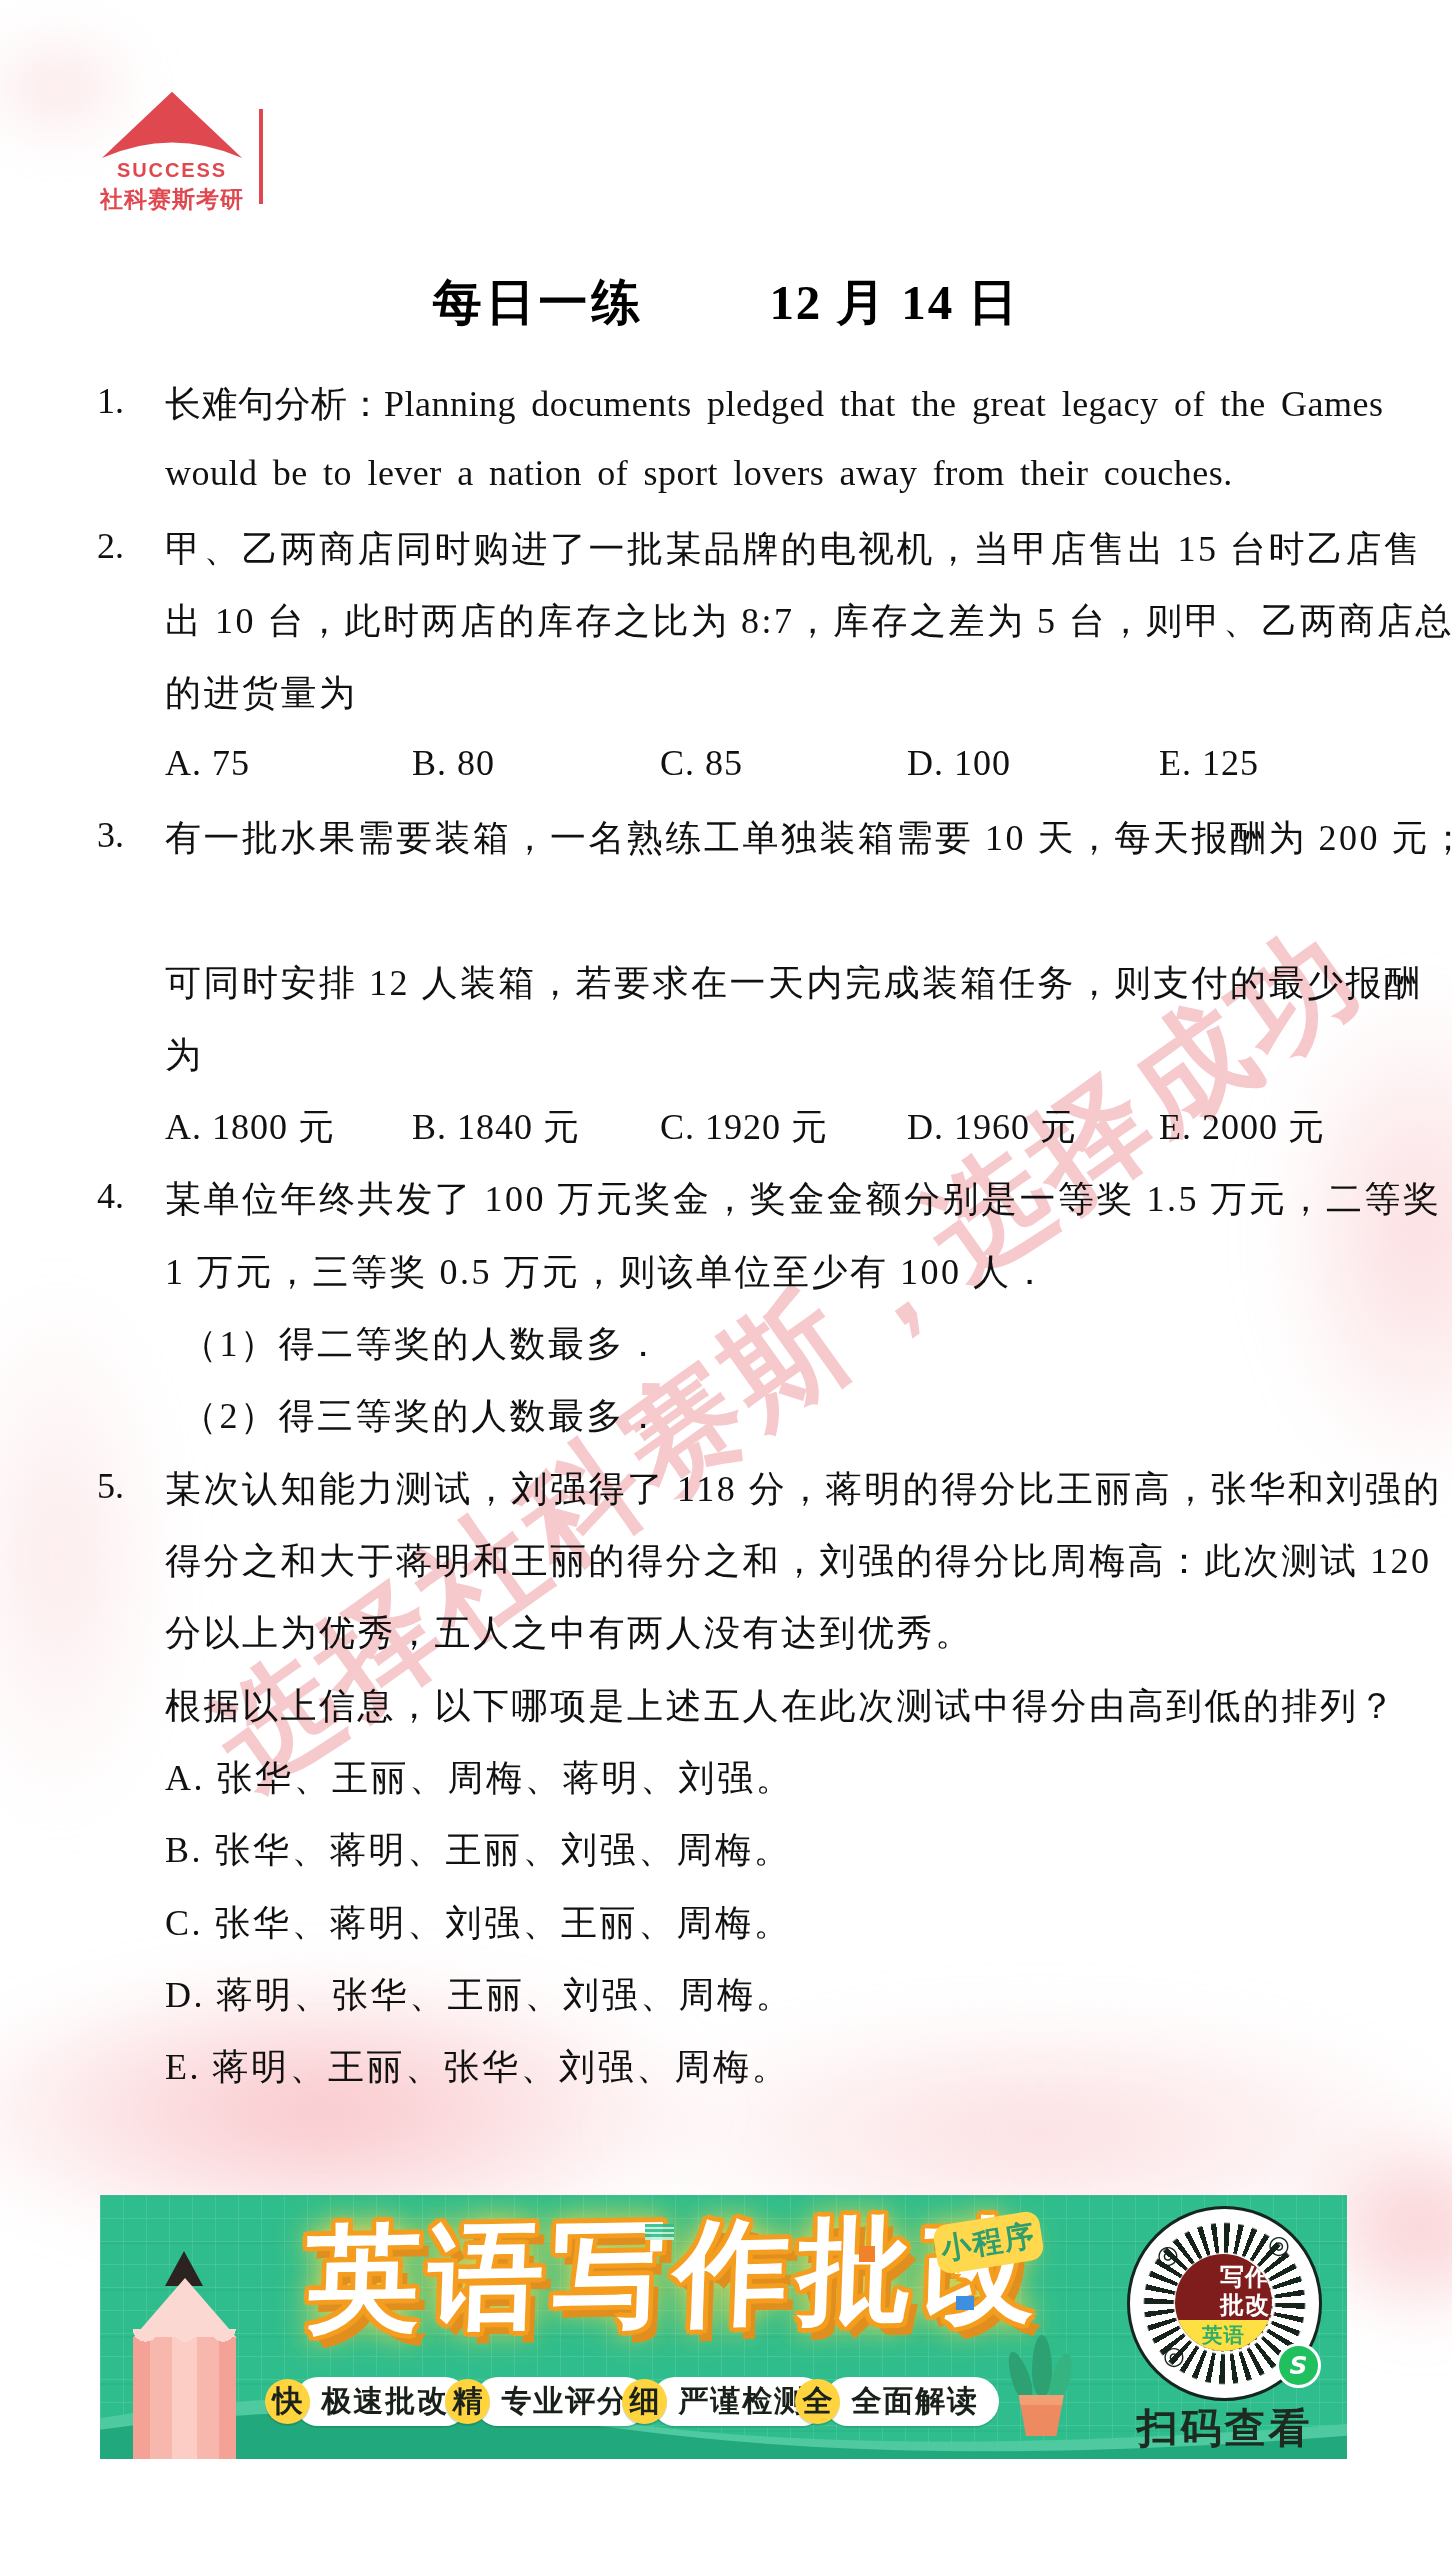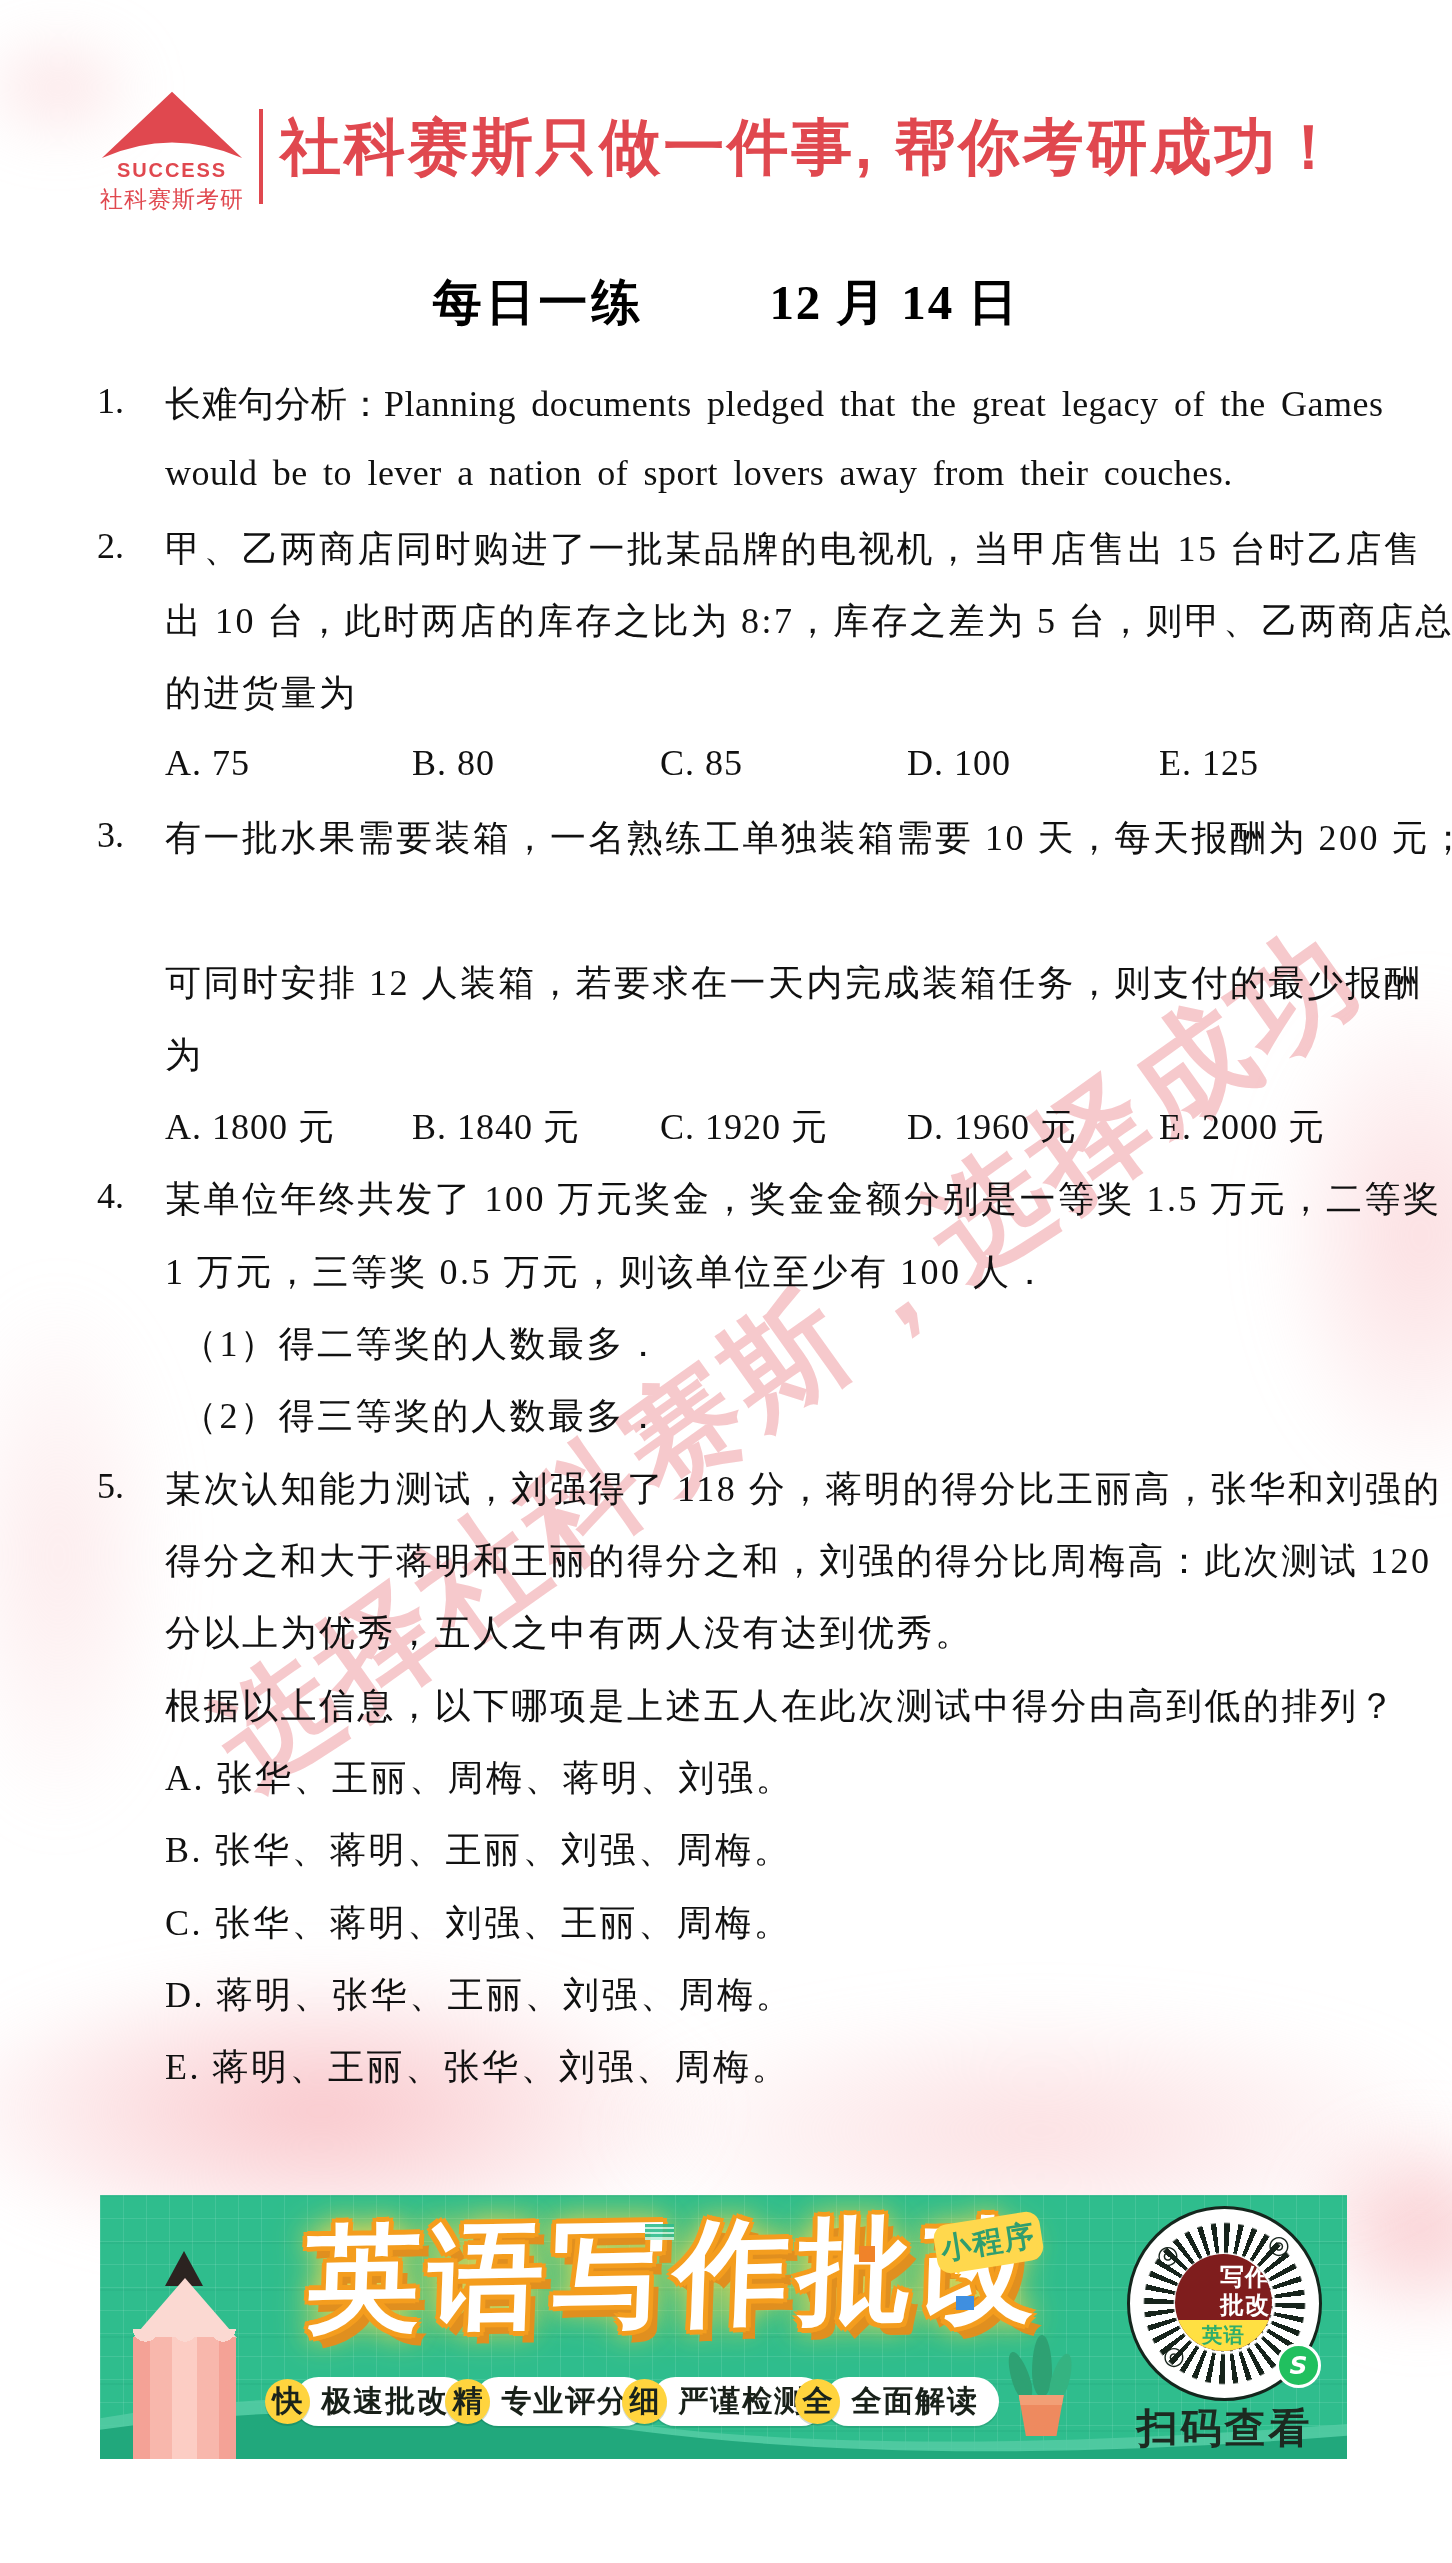--- a/index.html
+++ b/index.html
@@ -5,21 +5,21 @@
   html,body{margin:0;padding:0;background:#ffffff;}
   .page{position:relative;width:1452px;height:2563px;background:#ffffff;overflow:hidden;
         font-family:"Liberation Serif","DejaVu Serif",serif;color:#111;}
 
   
   .logo{position:absolute;left:92px;top:86px;width:160px;text-align:center;}
   .logo svg{display:block;margin:0 auto;}
   .brand-name{color:#e0484f;font-family:"Liberation Sans","DejaVu Sans",sans-serif;
               font-weight:900;font-size:20px;letter-spacing:1.9px;line-height:1.0;}
   .brand-sub{color:#e0484f;font-family:"Liberation Sans","DejaVu Sans",sans-serif;
-             font-weight:400;font-size:23px;letter-spacing:1px;margin-top:3.9px;}
+             font-weight:700;font-size:23px;letter-spacing:1px;margin-top:3.9px;}
   .header-divider{position:absolute;left:259px;top:109px;width:3.9px;height:95px;background:#e0484f;}
   .slogan{position:absolute;left:280px;top:115px;width:1128px;color:#e0484f;
           font-family:"Liberation Sans","DejaVu Sans",sans-serif;font-weight:900;
           font-size:61px;letter-spacing:2.9px;line-height:1.05;white-space:nowrap;}
 
   
   .doc-title{position:absolute;left:0;top:270px;width:1452px;display:flex;justify-content:center;
              align-items:baseline;gap:125px;font-size:49px;font-weight:bold;color:#000;}
   .doc-title .t-left{font-family:"Liberation Sans","DejaVu Sans",sans-serif;letter-spacing:3.9px;}
   .doc-title .t-right{letter-spacing:1.9px;}
@@ -161,21 +161,20 @@
   <div class="watermark">选择社科赛斯，选择成功</div>
 
   <div class="logo">
     <svg width="152" height="74" viewBox="0 0 156 76">
       <path d="M6,74 L78,6 L150,74 Q78,42 6,74 Z" fill="#e0484f"></path>
     </svg>
     <div class="brand-name">SUCCESS</div>
     <div class="brand-sub">社科赛斯考研</div>
   </div>
   <div class="header-divider"></div>
-  <div class="slogan">社科赛斯只做一件事, 帮你考研成功！</div>
 
   <div class="doc-title">
     <span class="t-left">每日一练</span>
     <span class="t-right">12 月 14 日</span>
   </div>
 
   <div class="qnum" style="top:380px">1.</div>
   <div class="qline en" style="top:380px">长难句分析：Planning documents pledged that the great legacy of the Games</div>
   <div class="qline en" style="top:452px">would be to lever a nation of sport lovers away from their couches.</div>
 

